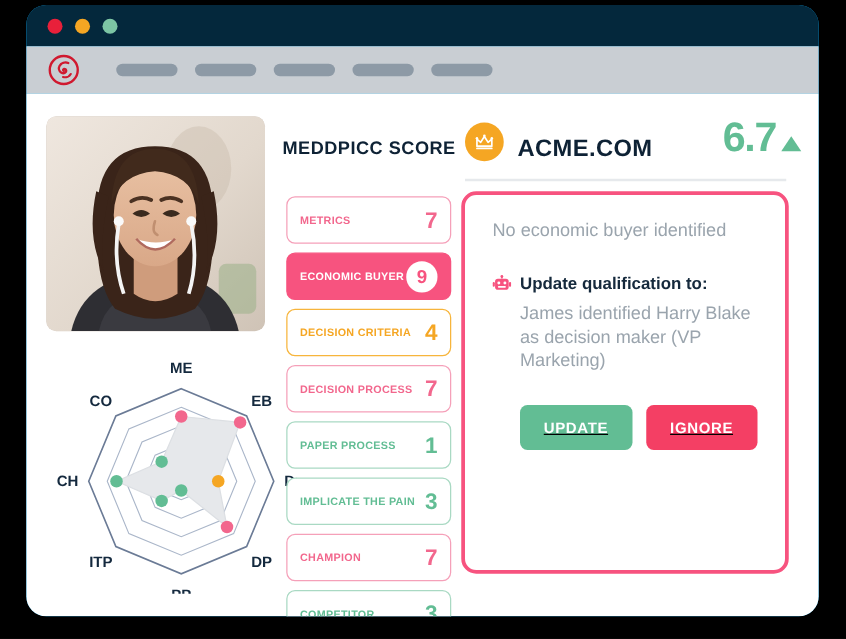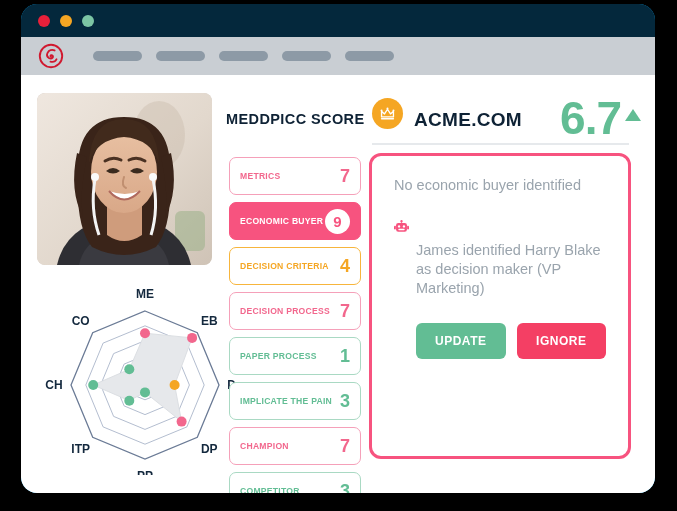--- a/index.html
+++ b/index.html
@@ -70,21 +70,21 @@
     background: #f5a623;
     display: flex; align-items: center; justify-content: center;
   }
   .brand {
     position: absolute; left: 393px; top: 34px;
     font-size: 19px; font-weight: bold; letter-spacing: .3px;
     color: #0e2235;
   }
   .score {
     position: absolute; right: 34px; top: 16px;
-    font-size: 46px; font-weight: bold; color: #62bd94;
+    font-size: 33px; font-weight: bold; color: #62bd94;
     letter-spacing: -1px;
   }
   .score-arrow {
     position: absolute; right: 14px; top: 34px;
     width: 0; height: 0;
     border-left: 8px solid transparent;
     border-right: 8px solid transparent;
     border-bottom: 12px solid #62bd94;
   }
   .hdr-rule {
@@ -155,21 +155,21 @@
     margin-top: 26px;
   }
   .upd-head .ttl {
     font-size: 13.5px; font-weight: bold; color: #15293c;
     line-height: 1.1;
   }
   .upd-text {
     margin-left: 22px; margin-top: 2px;
     font-size: 14.5px; color: #9aa4ad; line-height: 1.32;
   }
-  .btnrow { display: flex; gap: 11px; margin-top: 24px; margin-left: 22px; }
+  .btnrow { display: flex; gap: 11px; margin-top: 24px; margin-left: 22px; text-decoration: underline; }
   .btn {
     border: none; border-radius: 6px;
     font-family: "Liberation Sans", sans-serif;
     font-size: 12px; font-weight: bold; letter-spacing: .5px;
     color: #fff; cursor: pointer;
     padding: 11px 0; width: 92px;
     text-align: center;
   }
   .btn.update { background: #62bd94; }
   .btn.ignore { background: #f43f64; }
@@ -347,20 +347,21 @@
               <line x1="8" y1="0.8" x2="8" y2="3" stroke="#f7537f" stroke-width="1.4"></line>
               <circle cx="8" cy="1.2" r="1.2" fill="#f7537f"></circle>
               <rect x="2.2" y="3.2" width="11.6" height="9.4" rx="2.4" fill="#f7537f"></rect>
               <rect x="0" y="6" width="2" height="4" rx="1" fill="#f7537f"></rect>
               <rect x="14" y="6" width="2" height="4" rx="1" fill="#f7537f"></rect>
               <circle cx="5.4" cy="6.8" r="1.25" fill="#ffffff"></circle>
               <circle cx="10.6" cy="6.8" r="1.25" fill="#ffffff"></circle>
               <rect x="4.6" y="9.4" width="6.8" height="1.5" rx=".7" fill="#ffffff"></rect>
             </svg>
           </span>
+          <span class="ttl">Update qualification to:</span>
         </div>
 
         <div class="upd-text">James identified Harry Blake as decision maker (VP Marketing)</div>
 
         <div class="btnrow">
           <button class="btn update">UPDATE</button>
           <button class="btn ignore">IGNORE</button>
         </div>
       </div>
 

